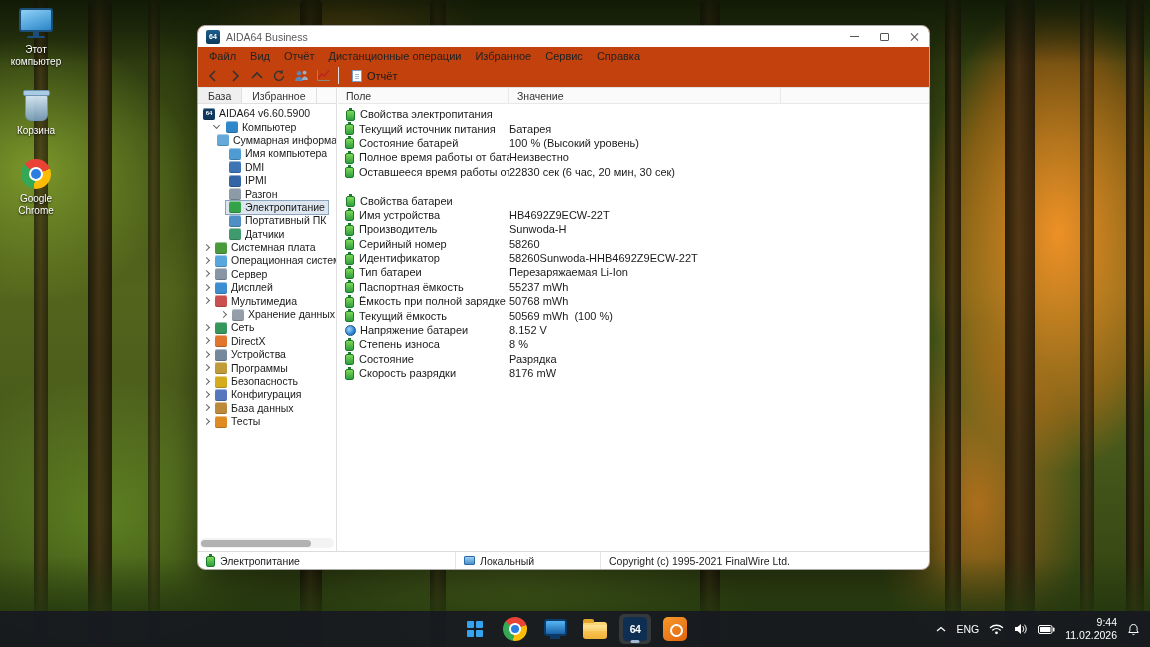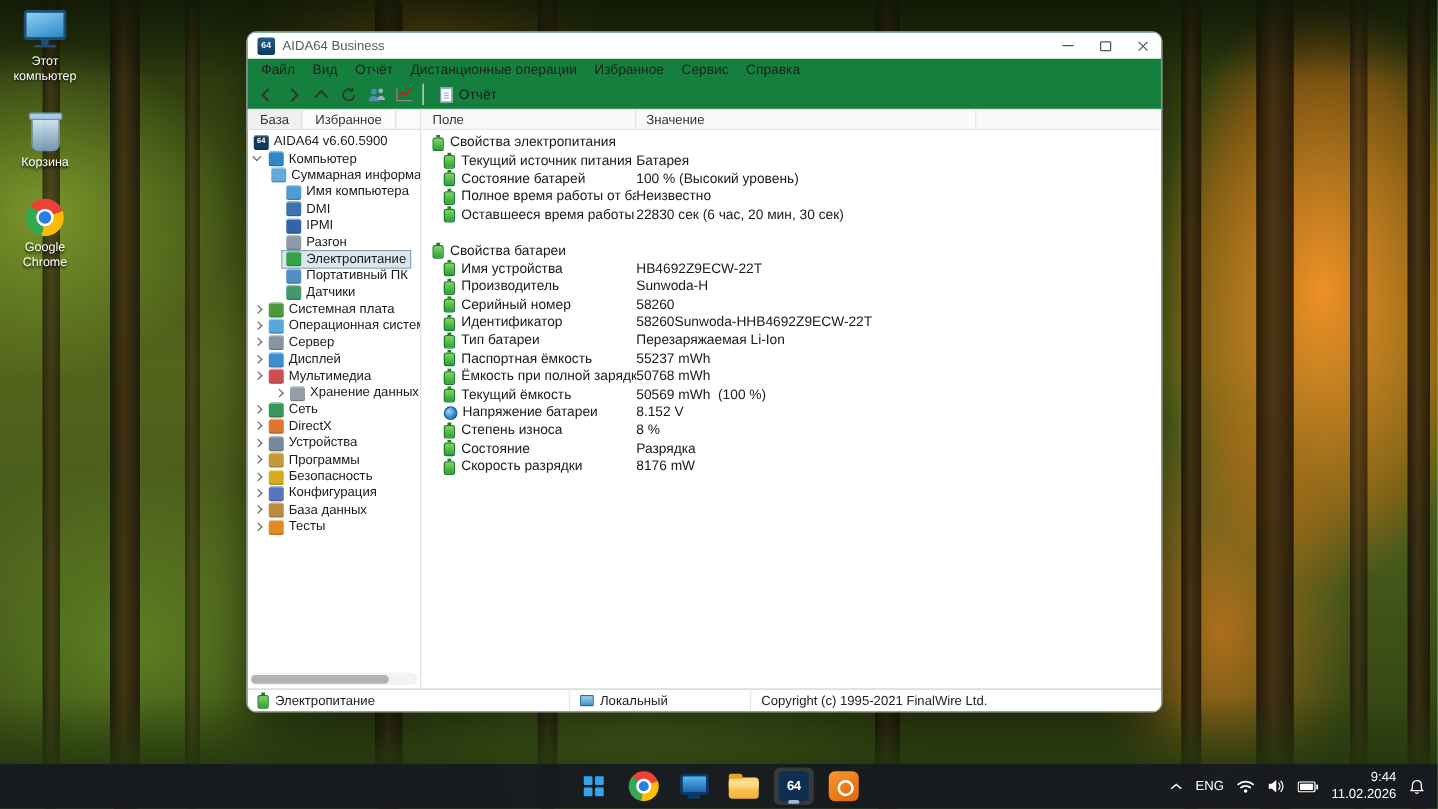--- a/index.html
+++ b/index.html
@@ -22,21 +22,21 @@
 .desk-label{color:#fff;font-size:10px;text-align:center;line-height:1.2;text-shadow:0 1px 2px rgba(0,0,0,.95)}
 .this-pc-icon{width:34px;height:24px;border-radius:3px;border:2px solid #1b4e78;background:linear-gradient(160deg,#8ed1f7,#2b86c8);position:relative;margin-bottom:8px}
 .this-pc-icon::before{content:"";position:absolute;left:50%;bottom:-6px;transform:translateX(-50%);width:6px;height:5px;background:#1b4e78}
 .this-pc-icon::after{content:"";position:absolute;left:50%;bottom:-8px;transform:translateX(-50%);width:18px;height:2px;background:#1b4e78;border-radius:1px}
 .recycle-bin-icon{width:23px;height:27px;background:linear-gradient(180deg,rgba(218,236,250,.95),rgba(128,168,205,.85));border:1px solid #6f95b5;border-radius:3px 3px 6px 6px;position:relative;margin-top:4px}
 .recycle-bin-icon::before{content:"";position:absolute;top:-5px;left:-3px;right:-3px;height:4px;background:#a9cbe4;border:1px solid #6f95b5;border-radius:2px}
 .chrome-icon{width:30px;height:30px;border-radius:50%;background:conic-gradient(from -50deg,#ea4335 0 33.3%,#fbbc05 0 66.6%,#34a853 0 100%);position:relative}
 .chrome-icon::before{content:"";position:absolute;inset:26%;background:#fff;border-radius:50%}
 .chrome-icon::after{content:"";position:absolute;inset:33%;background:#2a7de1;border-radius:50%}
 
-.window{position:absolute;left:197px;top:25px;width:733px;height:545px;background:#15803d;border:1px solid #a9a9a9;border-radius:8px;overflow:hidden;box-shadow:0 12px 32px rgba(0,0,0,.45);display:flex;flex-direction:column;z-index:3;font-size:11px;color:#1a1a1a}
+.window{position:absolute;left:197px;top:25px;width:733px;height:545px;background:#c2410c;border:1px solid #a9a9a9;border-radius:8px;overflow:hidden;box-shadow:0 12px 32px rgba(0,0,0,.45);display:flex;flex-direction:column;z-index:3;font-size:11px;color:#1a1a1a}
 .titlebar{height:21px;display:flex;align-items:center;padding-left:8px;background:#fff;flex:0 0 auto}
 .title-logo{width:14px;height:14px;border-radius:2px;background:linear-gradient(180deg,#1b5e8c,#0d3a5c);color:#fff;font-size:7px;font-weight:bold;display:flex;align-items:center;justify-content:center}
 .title-text{margin-left:6px;color:#5a5a5a;font-size:10.5px}
 .win-controls{margin-left:auto;display:flex;height:100%}
 .win-btn{width:30px;display:flex;align-items:center;justify-content:center}
 .glyph-min{width:9px;height:1px;background:#555}
 .glyph-max{width:9px;height:8px;border:1px solid #555;border-radius:1px}
 .glyph-close{position:relative;width:10px;height:10px}
 .glyph-close::before,.glyph-close::after{content:"";position:absolute;left:5px;top:0;width:1px;height:10px;background:#555}
 .glyph-close::before{transform:rotate(45deg)}.glyph-close::after{transform:rotate(-45deg)}
@@ -67,21 +67,21 @@
 .content{position:absolute;left:140px;top:0;right:0;bottom:0;display:flex;flex-direction:column}
 .content-header{height:16px;display:flex;background:#fafafa;border-bottom:1px solid #e8e8e8;font-size:10.5px;color:#333;flex:0 0 auto}
 .ch-cell{padding:1px 8px;border-right:1px solid #e8e8e8;display:flex;align-items:center}
 .ch-field{width:171px;flex:0 0 auto}
 .ch-value{width:272px;flex:0 0 auto}
 .ch-rest{flex:1;border-right:none}
 .rows{flex:1;padding-top:3px;overflow:hidden}
 .row{height:14.4px;display:flex;align-items:center;font-size:11px;line-height:14px}
 .row .cell-field{width:171px;flex:0 0 auto;display:flex;align-items:center;overflow:hidden;white-space:nowrap}
 .row.group .cell-field{padding-left:8px}
-.row.item .cell-field{padding-left:17px}
+.row.item .cell-field{padding-left:7px}
 .cell-value{white-space:pre;overflow:hidden}
 .bi{width:9px;height:11px;position:relative;background:linear-gradient(180deg,#7ed957,#2e9e3e);border:1px solid #1c7a2c;border-radius:2px;margin:2px 5px 0 0;flex:0 0 auto}
 .bi::before{content:"";position:absolute;top:-3px;left:2px;width:3px;height:2px;background:#1c7a2c}
 .vi{width:11px;height:11px;border-radius:50%;background:radial-gradient(circle at 35% 35%,#9fd4ff,#1e78c8 70%);border:1px solid #15568f;margin-right:4px;flex:0 0 auto}
 
 .statusbar{height:18px;display:flex;align-items:center;border-top:1px solid #dcdcdc;background:#fff;font-size:10.5px;color:#222;flex:0 0 auto}
 .sb-panel{display:flex;align-items:center;height:100%;border-right:1px solid #e6e6e6;padding:0 8px;overflow:hidden;white-space:nowrap}
 .sb-1{width:258px;flex:0 0 auto}
 .sb-2{width:145px;flex:0 0 auto}
 .sb-3{flex:1;border-right:none}
@@ -214,21 +214,21 @@
         <div class="side-tab active">База</div>
         <div class="side-tab">Избранное</div>
       </div>
       <div class="tree">
           <div class="tree-row" style="padding-left: 2px;">
             <span class="node">
               <span class="ti" style="background: rgb(18, 57, 95);">64</span>
               <span>AIDA64 v6.60.5900</span>
             </span>
           </div>
-          <div class="tree-row" style="padding-left: 2px;">
+          <div class="tree-row" style="padding-left: 13px;">
             <span class="chev down"></span>
             <span class="node">
               <span class="ti" style="background: rgb(47, 134, 200);"></span>
               <span>Компьютер</span>
             </span>
           </div>
           <div class="tree-row" style="padding-left: 16px;">
             <span style="width: 12px;"></span>
             <span class="node">
               <span class="ti" style="background: rgb(100, 169, 216);"></span>

